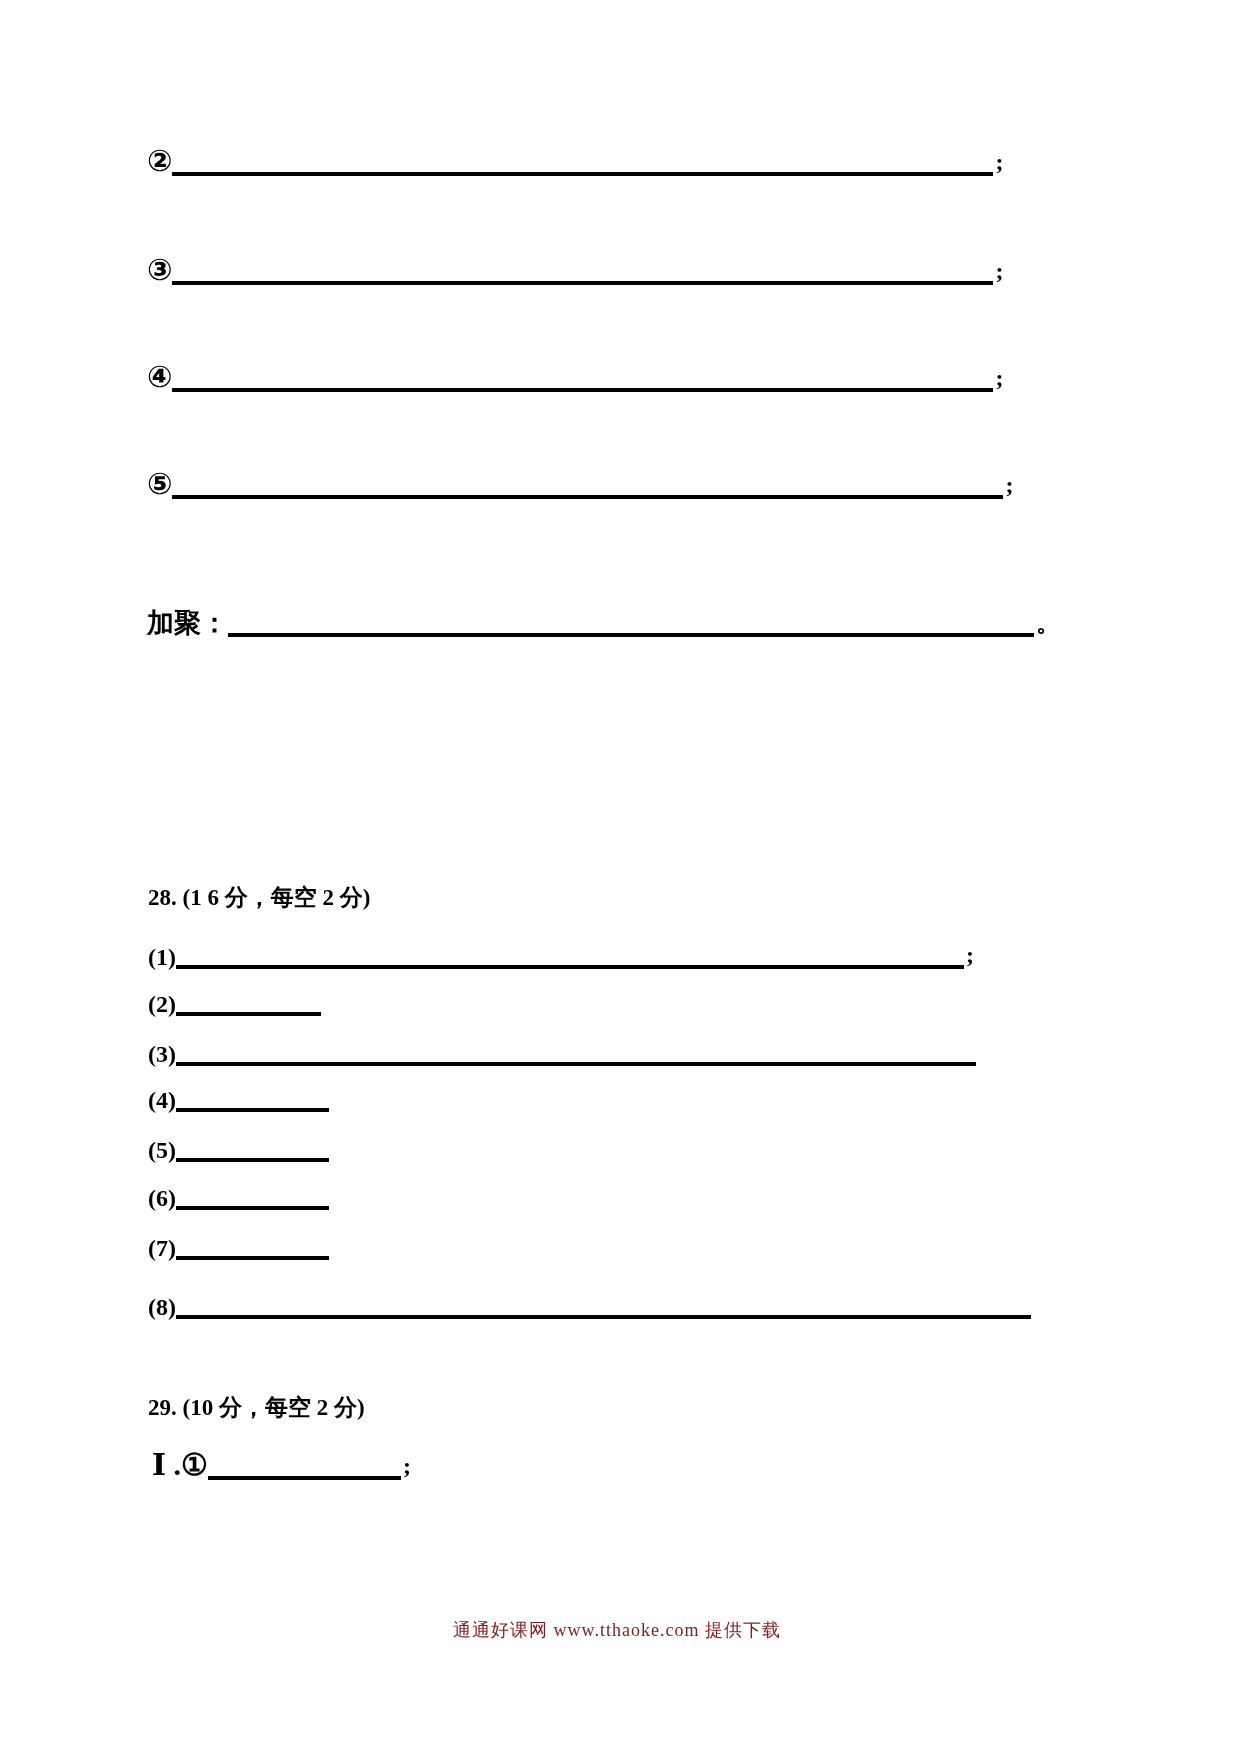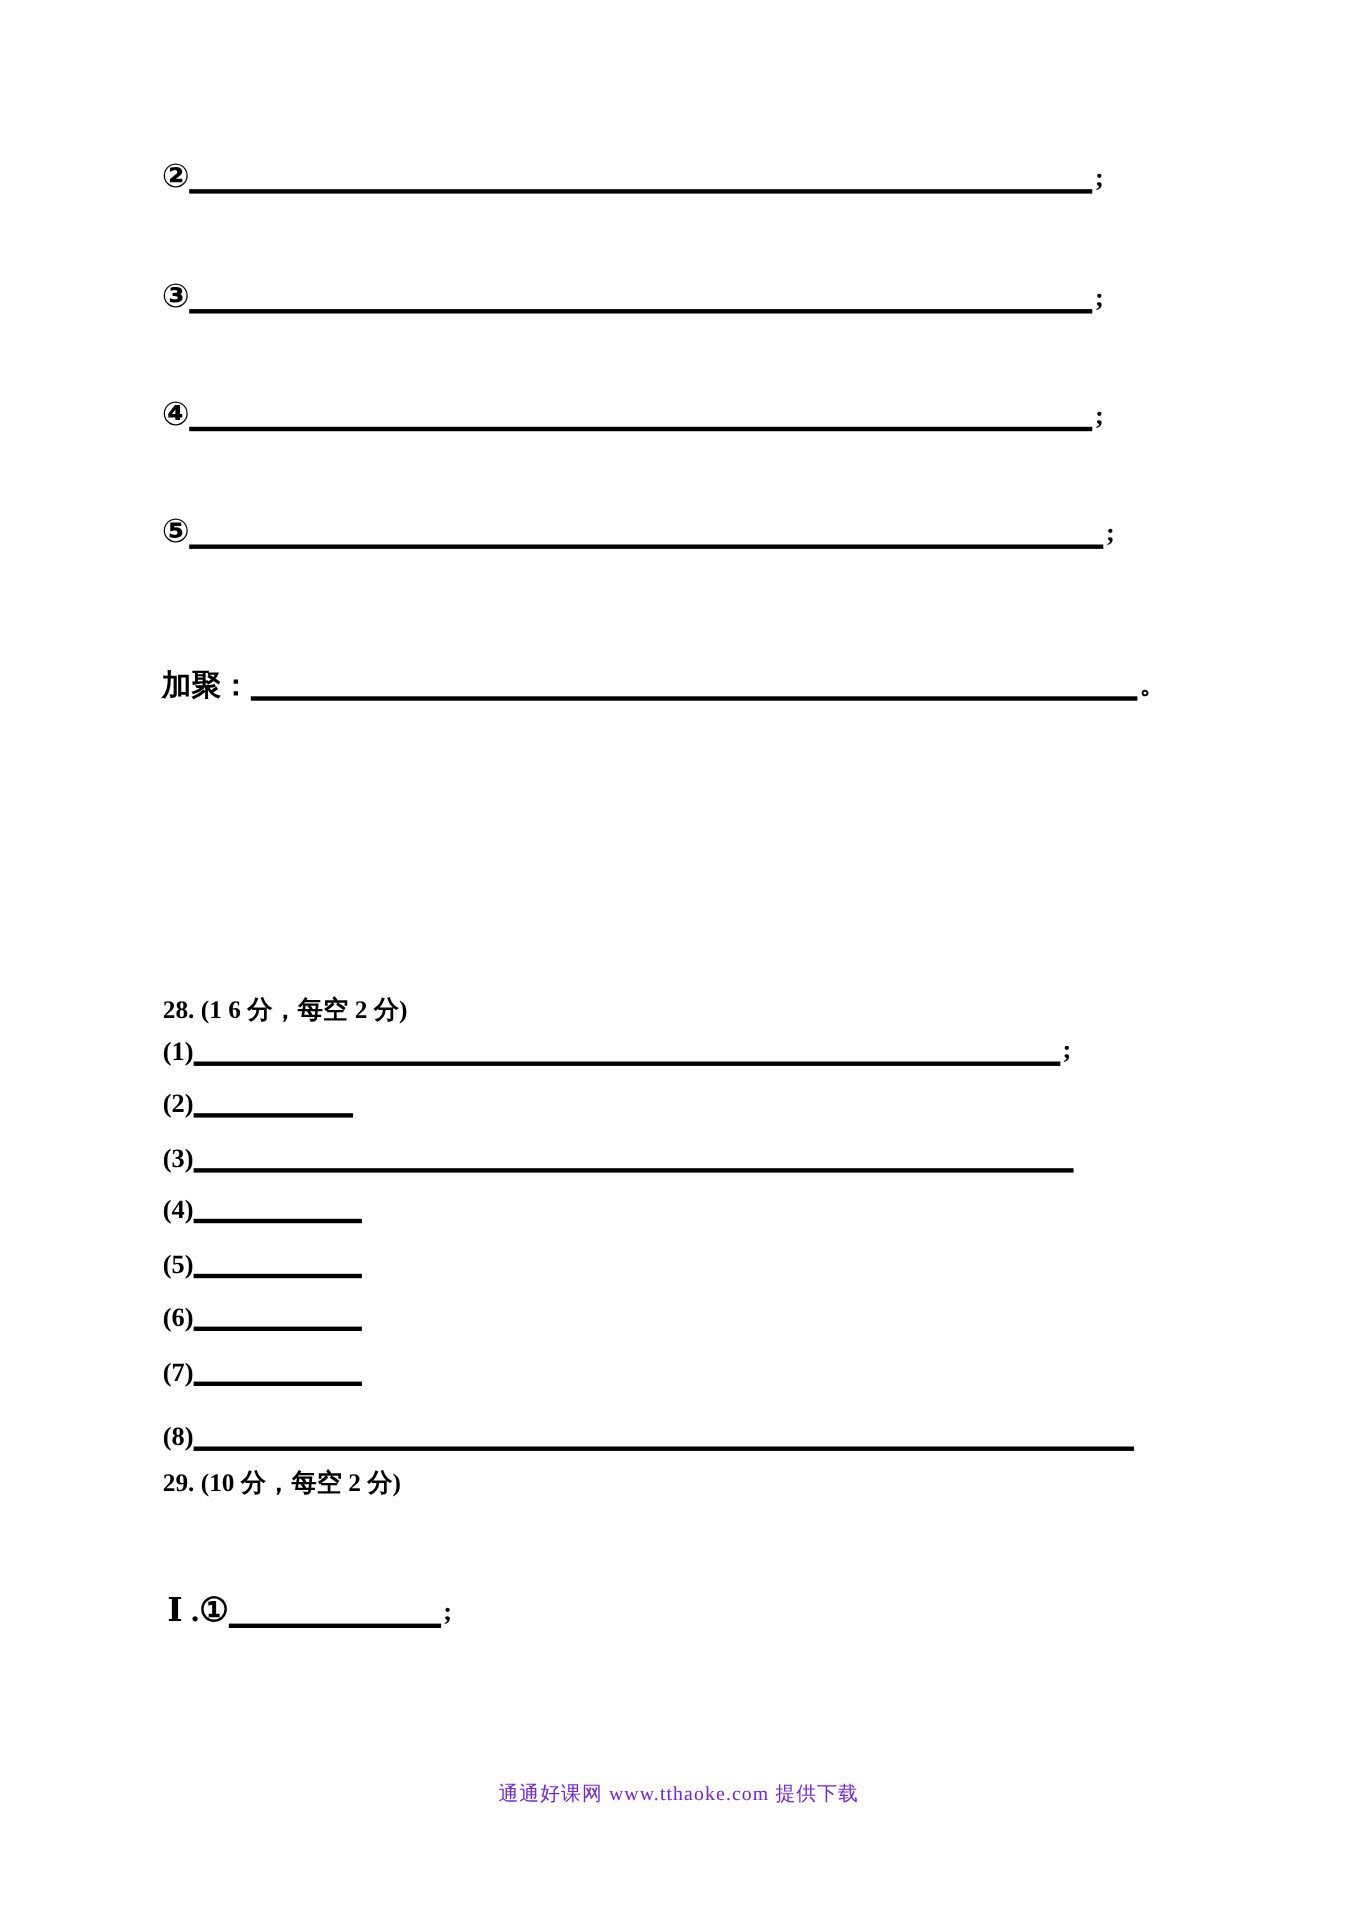--- a/index.html
+++ b/index.html
@@ -50,30 +50,29 @@
     margin-left:2px;
     margin-bottom:2px;
     white-space:nowrap;
   }
   .heading{
     position:absolute;
     font-weight:bold;
     font-size:23px;
     line-height:1.2;
     white-space:nowrap;
-    margin-top:20px;
   }
   .footer{
     position:absolute;
     top:1618px;
     left:0;
     width:100%;
     text-align:center;
     font-size:18px;
-    color:#6d28d9;
+    color:#7f1d1d;
     letter-spacing:1px;
   }
 </style>
 </head>
 <body>
 
 <div class="page">
 
   <div class="blank-row" style="top:140px;left:147px;height:36px;">
     <span class="marker">②</span>
@@ -141,21 +140,21 @@
   <div class="blank-row" style="top:1226px;left:148px;height:34px;">
     <span class="num-label">(7)</span>
     <span class="uline" style="width:153px;"></span>
   </div>
 
   <div class="blank-row" style="top:1285px;left:148px;height:34px;">
     <span class="num-label">(8)</span>
     <span class="uline" style="width:855px;"></span>
   </div>
 
-  <div class="heading" style="top:1314px;left:148px;">29. (10 分，每空 2 分)</div>
+  <div class="heading" style="top:1394px;left:148px;">29. (10 分，每空 2 分)</div>
 
   <div class="blank-row" style="top:1444px;left:152px;height:36px;">
     <span class="cjk-marker" style="font-size:30px;">Ⅰ .①</span>
     <span class="uline" style="width:193px;"></span>
     <span class="suffix">;</span>
   </div>
 
   <div class="footer">通通好课网  www.tthaoke.com  提供下载</div>
 
 </div>

